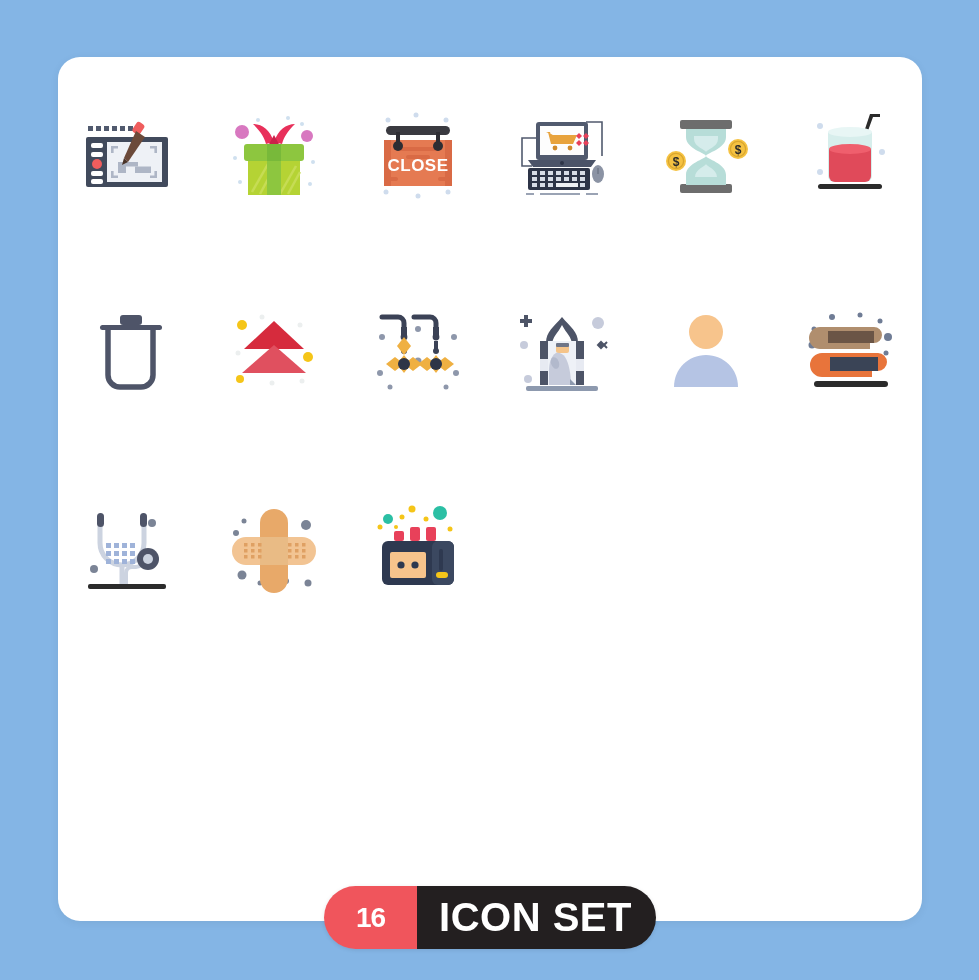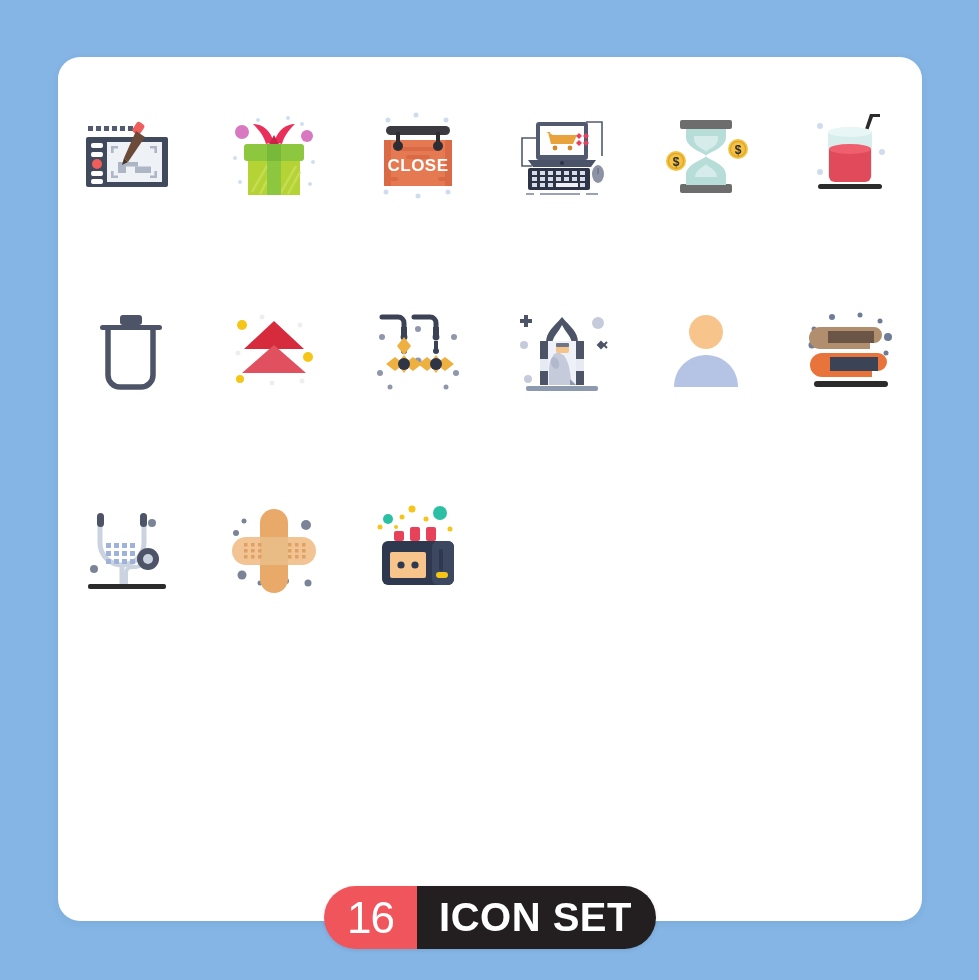--- a/index.html
+++ b/index.html
@@ -59,22 +59,22 @@
     overflow: hidden;
     box-shadow: 0 1px 4px rgba(0,0,0,0.10);
   }
   #badge-count {
     width: 93px;
     background: #f0555c;
     color: #ffffff;
     display: flex;
     align-items: center;
     justify-content: center;
-    font-size: 44px;
-    font-weight: normal;
+    font-size: 28px;
+    font-weight: bold;
     letter-spacing: -1px;
     font-family: "Liberation Sans", sans-serif;
   }
   #badge-title {
     flex: 1;
     background: #231f20;
     color: #ffffff;
     display: flex;
     align-items: center;
     justify-content: center;

